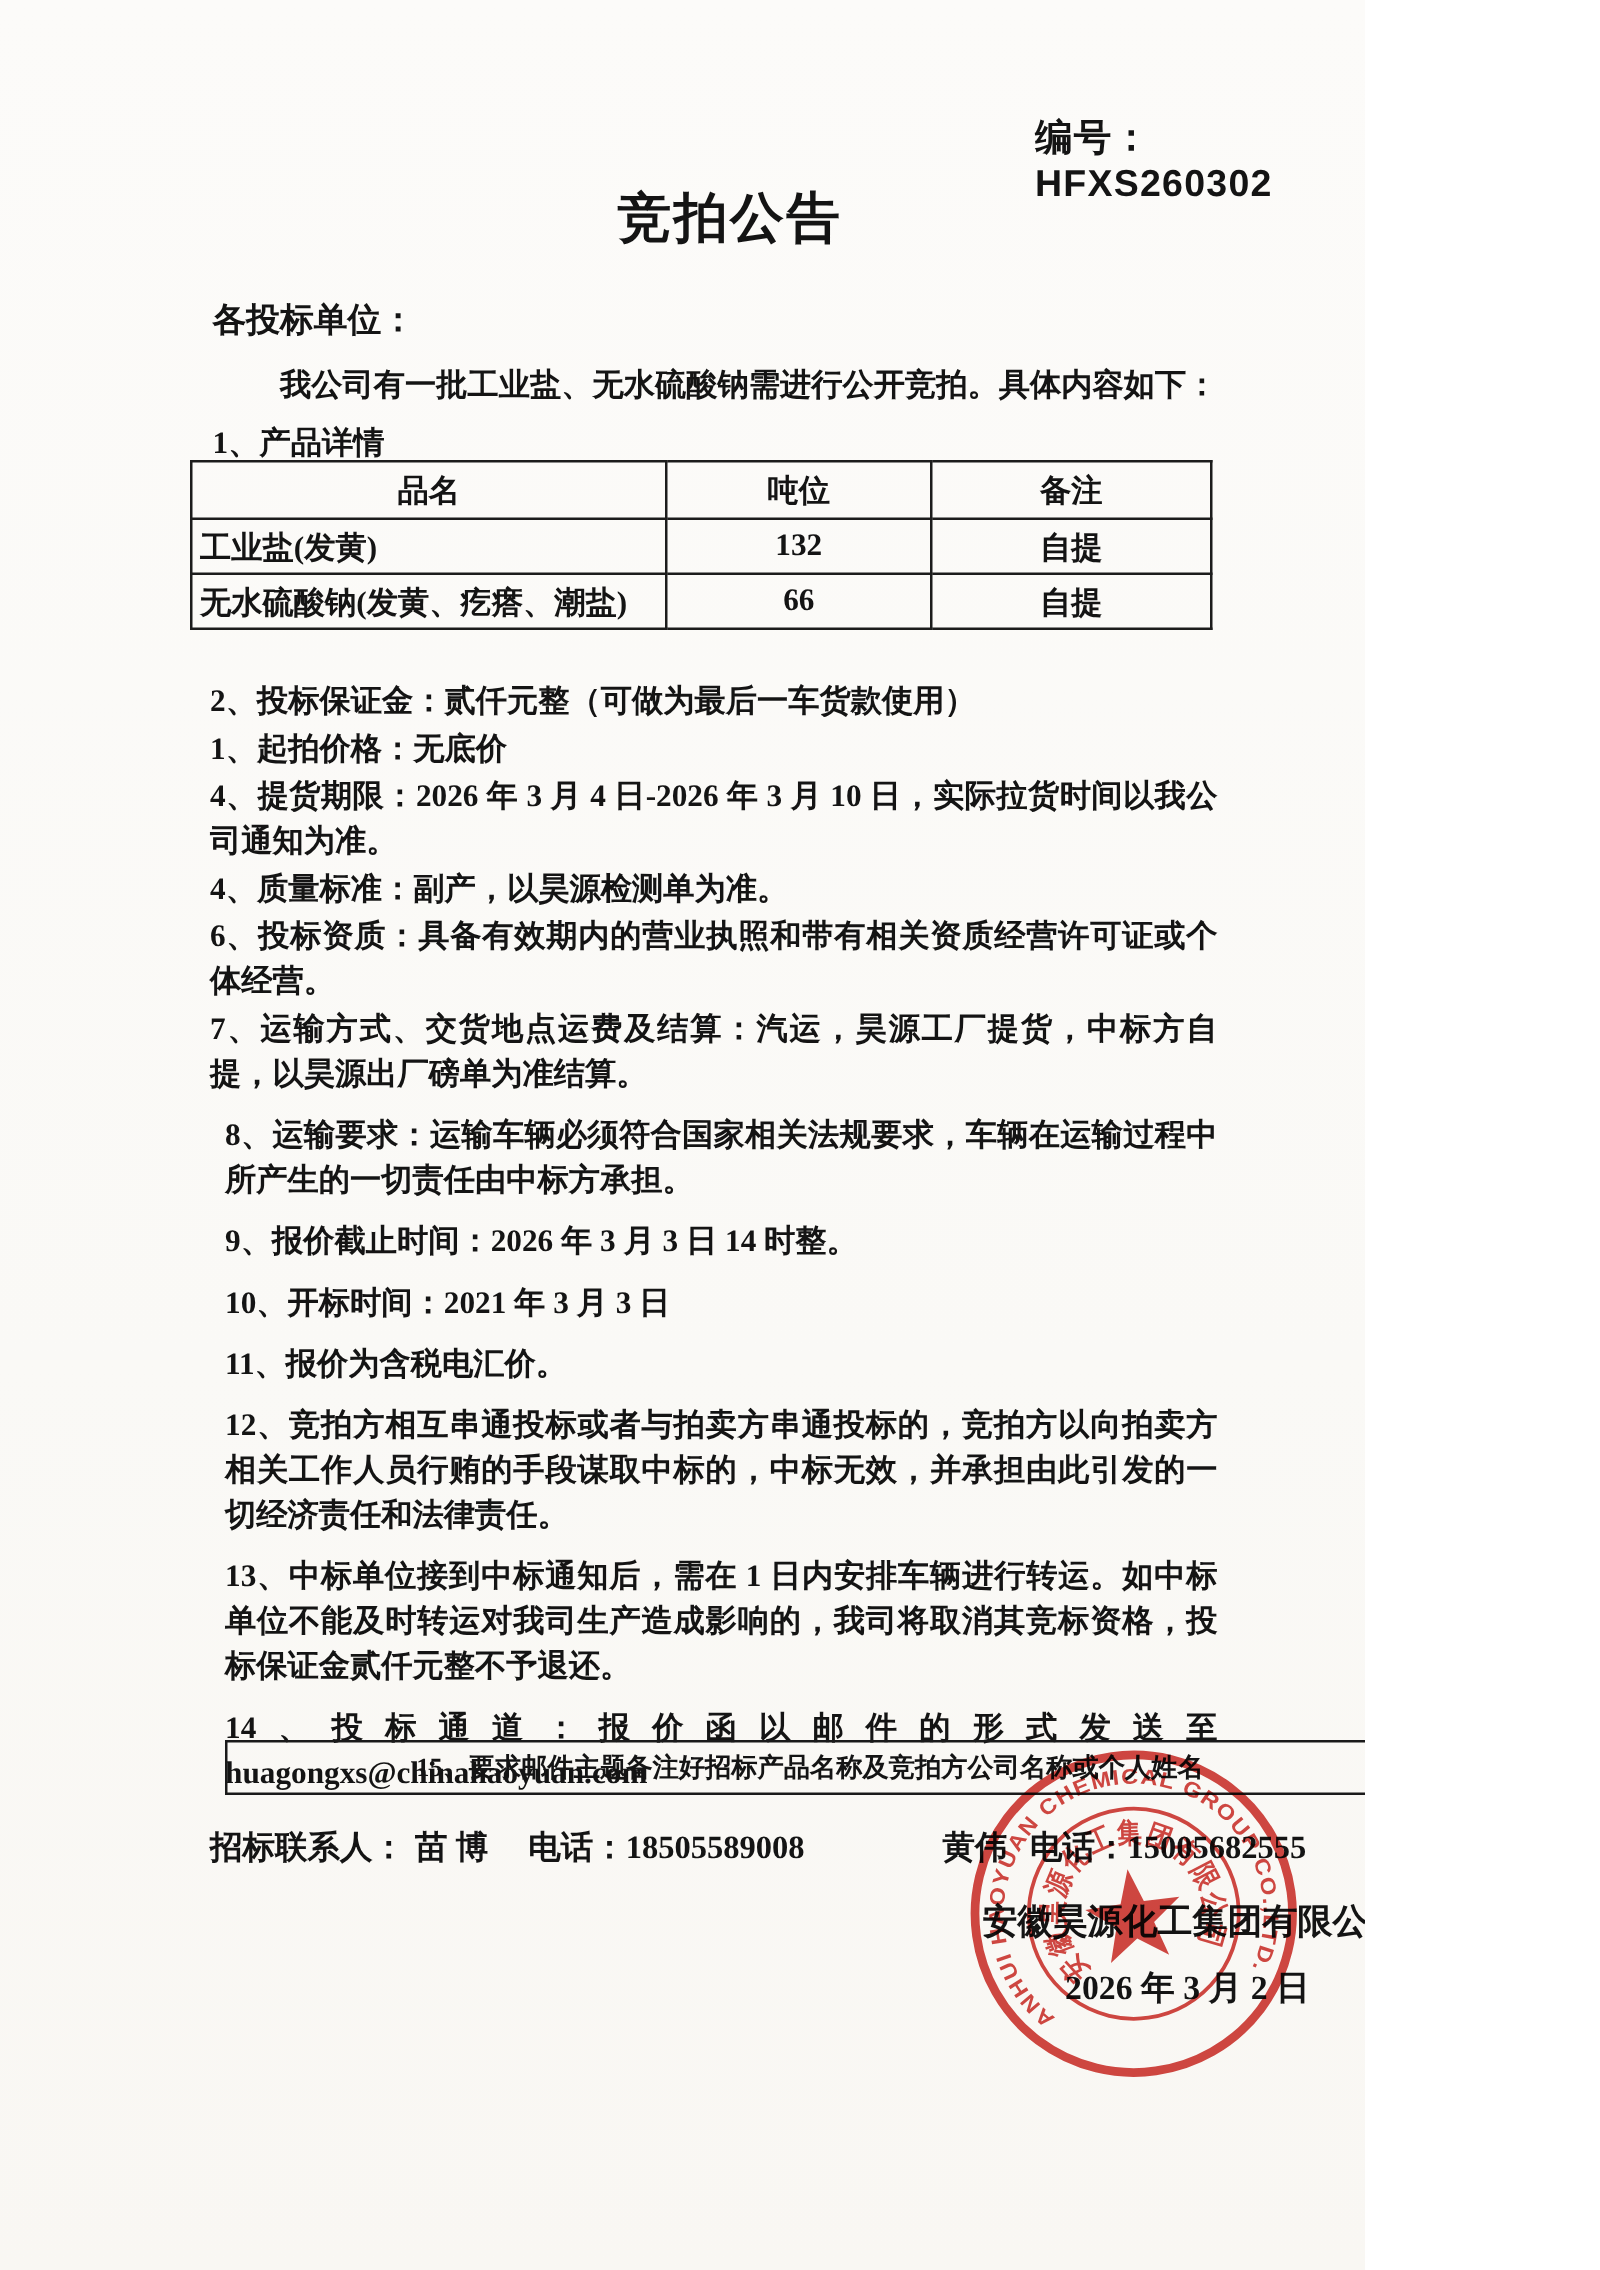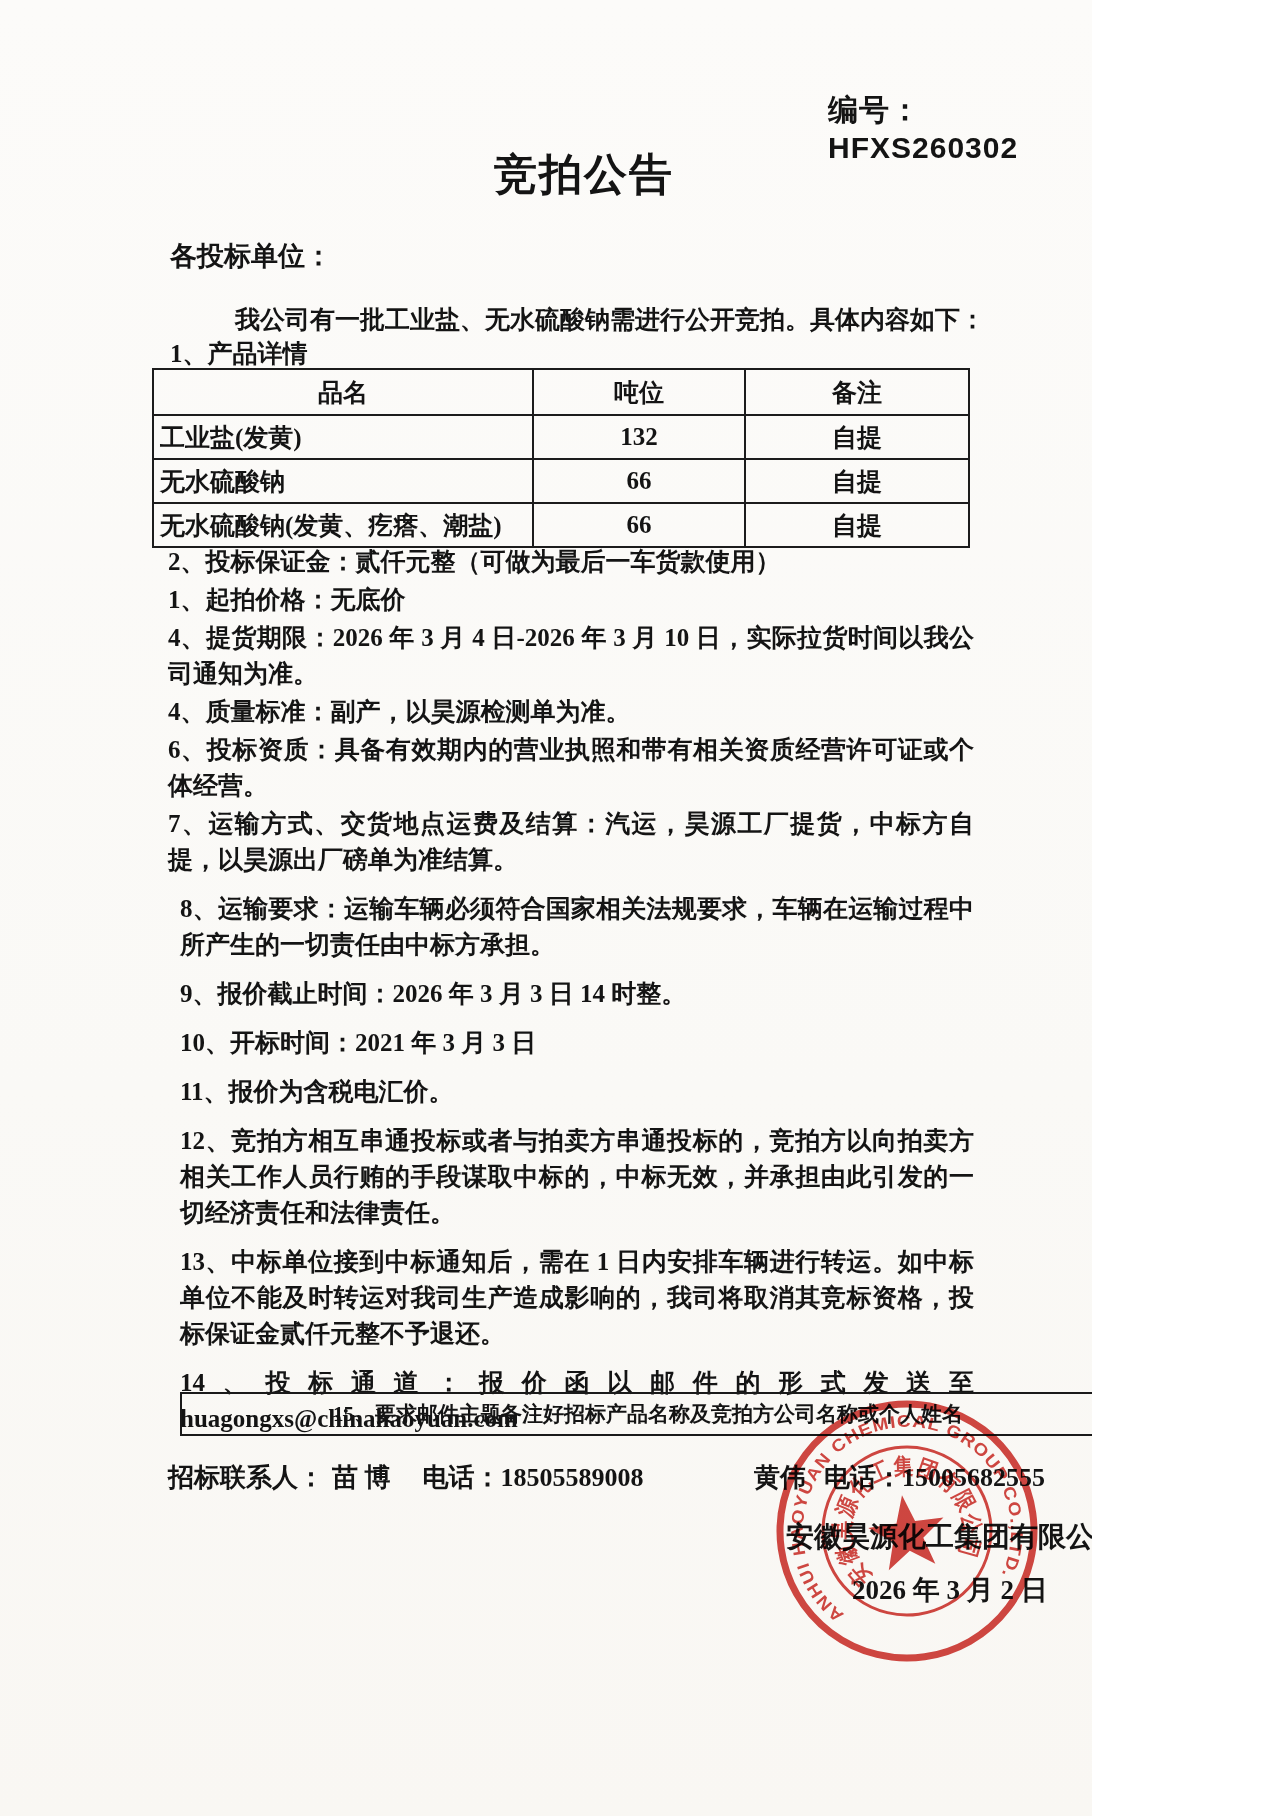--- a/index.html
+++ b/index.html
@@ -20,21 +20,21 @@
     position:absolute;left:76px;right:0;top:146px;margin:0;
     text-align:center;
     font-family:"Liberation Sans","DejaVu Sans",sans-serif;
     font-weight:bold;font-size:43px;letter-spacing:2px;
   }
   .salutation{
     position:absolute;left:170px;top:238px;
     font-size:27px;font-weight:600;
   }
   .intro{
-    position:absolute;left:168px;top:292px;margin:11px;width:806px;
+    position:absolute;left:168px;top:292px;margin:0;width:806px;
     font-size:25px;font-weight:600;text-indent:56px;line-height:34px;
   }
   .sec1{
     position:absolute;left:170px;top:337px;
     font-size:25px;font-weight:600;
   }
   table.products{
     position:absolute;left:152px;top:368px;
     border-collapse:collapse;table-layout:fixed;width:816px;
     font-size:25px;font-weight:600;
@@ -111,25 +111,20 @@
         <th>备注</th>
       </tr>
     </thead>
     <tbody>
       <tr>
         <td class="name-indent">工业盐(发黄)</td>
         <td class="c">132</td>
         <td class="c">自提</td>
       </tr>
       <tr>
-        <td class="name-flush">无水硫酸钠</td>
-        <td class="c">66</td>
-        <td class="c">自提</td>
-      </tr>
-      <tr>
         <td class="name-flush">无水硫酸钠(发黄、疙瘩、潮盐)</td>
         <td class="c">66</td>
         <td class="c">自提</td>
       </tr>
     </tbody>
   </table>
 
   <div class="items">
     <p class="tight first">2、投标保证金：贰仟元整（可做为最后一车货款使用）</p>
     <p class="tight">1、起拍价格：无底价</p>

